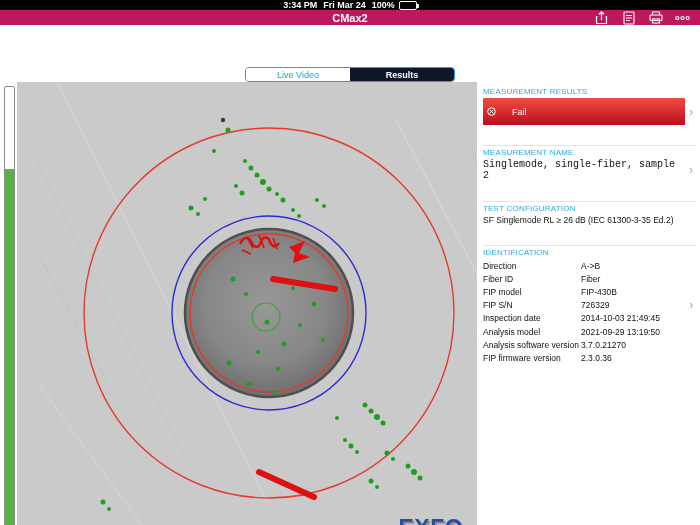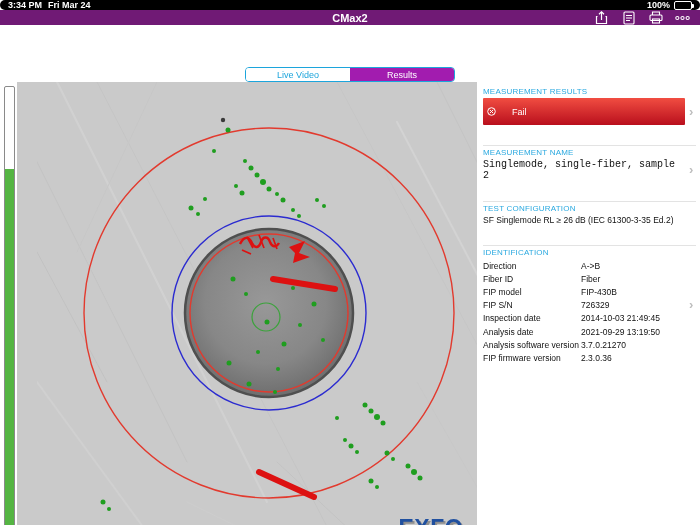--- a/index.html
+++ b/index.html
@@ -2,38 +2,38 @@
 <html><head>
 <meta charset="utf-8">
 <style>
   * { margin:0; padding:0; box-sizing:border-box; }
   html,body { width:700px; height:525px; overflow:hidden; background:#fff;
     font-family:"Liberation Sans", sans-serif; }
   .app { width:700px; height:525px; display:flex; flex-direction:column; position:relative; }
 
   
   .status-bar { height:20px; background:#000; color:#fff; font-size:9px;
-    display:flex; justify-content:space-between; align-items:center; padding:0 8px;border-radius:8px; }
+    display:flex; justify-content:center; align-items:center; padding:0 8px; }
   .sb-left span { margin-right:6px; font-weight:bold; }
   .sb-right { display:flex; align-items:center; gap:4px; font-weight:bold; }
   .battery { width:18px; height:9px; border:1px solid #fff; border-radius:2px; position:relative; padding:1px; }
   .battery .level { background:#5bd75b; height:100%; width:100%; border-radius:1px; }
   .battery:after { content:""; position:absolute; right:-3px; top:2px; width:2px; height:4px; background:#fff; border-radius:0 1px 1px 0; }
 
   
-  .header { height:22px; background:#701a75; position:relative; display:flex; align-items:center; justify-content:flex-end; padding:0 10px; }
+  .header { height:22px; background:#be185d; position:relative; display:flex; align-items:center; justify-content:flex-end; padding:0 10px; }
   .header-title { position:absolute; left:0; right:0; text-align:center; color:#fff; font-size:11px; font-weight:bold; }
   .header-icons { display:flex; gap:12px; z-index:2; }
   .hicon { width:15px; height:15px; display:flex; align-items:center; justify-content:center; cursor:pointer; }
 
   
   .tabbar { height:19px; background:#fff; display:flex; align-items:center; justify-content:center;margin-top:42px; }
   .segmented { display:flex; border:1px solid #1ca5dc; border-radius:4px; overflow:hidden; height:15px; }
   .seg { width:104px; font-size:9px; color:#1ca5dc; background:#fff; display:flex; align-items:center; justify-content:center; cursor:pointer; }
-  .seg.active { background:#a21caf; color:#fff; }
+  .seg.active { background:#0f172a; color:#fff;font-weight:bold; }
 
   
   .content { flex:1; display:flex; position:relative; }
   .focus-bar { width:11px; margin:4px 2px 4px 4px; border:1px solid #8a8a8a; border-radius:2px; background:#fff; position:relative; overflow:hidden; }
   .focus-fill { position:absolute; bottom:0; left:0; right:0; height:82%; background:#55b543; }
 
   .image-area { width:460px; height:464px; position:relative; background:#cacaca; overflow:hidden;padding-left:20px; }
   .logo { position:absolute; right:7px; bottom:4px; font-size:23px; font-weight:bold; color:#20509f; text-shadow:2px 2px 0 #8f8f8f; letter-spacing:0.5px; }
 
   
@@ -263,21 +263,21 @@
         <div class="id-row">
           <span class="id-label">FIP S/N</span>
           <span class="id-value">726329</span>
           <span class="chevron">›</span>
         </div>
         <div class="id-row">
           <span class="id-label">Inspection date</span>
           <span class="id-value">2014-10-03 21:49:45</span>
         </div>
         <div class="id-row">
-          <span class="id-label">Analysis date</span>
+          <span class="id-label">Analysis model</span>
           <span class="id-value">2021-09-29 13:19:50</span>
         </div>
         <div class="id-row">
           <span class="id-label">Analysis software version</span>
           <span class="id-value">3.7.0.21270</span>
         </div>
         <div class="id-row">
           <span class="id-label">FIP firmware version</span>
           <span class="id-value">2.3.0.36</span>
         </div>

